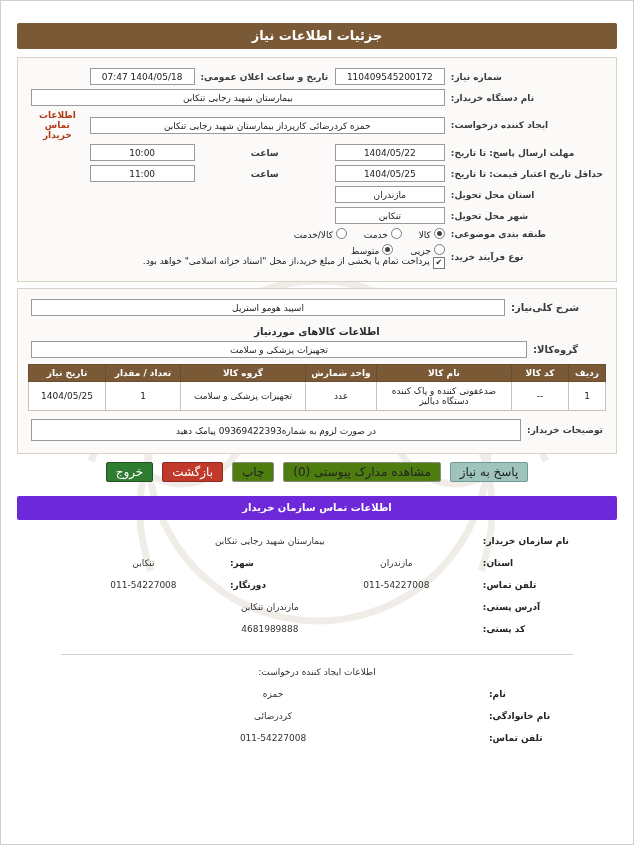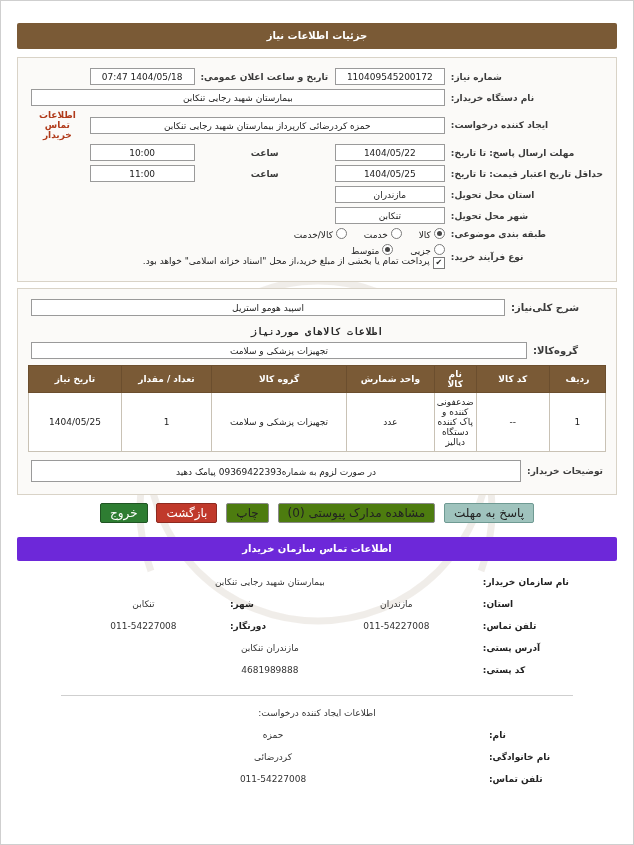--- a/index.html
+++ b/index.html
@@ -27,21 +27,21 @@
   .content{position:relative;z-index:2;}
 
   
   .titlebar{
     margin:22px 16px 0 16px;
     background:#7a5a36;
     color:#fff;
     height:26px;
     line-height:26px;
     text-align:center;
-    font-size:10px;
+    font-size:13px;
     font-weight:bold;
     border-radius:2px;
   }
   .panel{
     margin:8px 16px 0 16px;
     border:1px solid #d9d3c7;
     background:#fbfaf8;
     padding:8px 10px 10px 10px;
   }
   table.form{width:100%;border-collapse:collapse;}
@@ -76,21 +76,21 @@
     vertical-align:-1px;margin-left:3px;text-align:center;line-height:9px;font-size:8px;color:#222;}
   .opt{margin-left:14px;display:inline-block;}
   .note{font-size:9px;color:#222;}
 
   .sec-title{font-weight:bold;font-size:10px;color:#2b2b2b;}
 
   
   table.grid{width:100%;border-collapse:collapse;margin-top:4px;font-size:9px;}
   table.grid th{
     background:#7a5a36;color:#fff;border:1px solid #6b4e2e;
-    padding:3px 12px;font-weight:bold;text-align:center;font-size:9px;
+    padding:3px 2px;font-weight:bold;text-align:center;font-size:9px;
   }
   table.grid td{
     border:1px solid #c9c2b5;padding:4px 2px;text-align:center;background:#fff;
   }
   
   .btns{margin:8px 16px 0 16px;text-align:center;}
   .btn{
     display:inline-block;border:1px solid #8a8a8a;
     padding:2px 9px;font-size:12px;margin:0 3px;
     background:#e9e9e9;color:#222;border-radius:2px;cursor:pointer;
@@ -221,21 +221,21 @@
         <tbody>
             <tr>
           <td class="lbl" style="font-size:10px">شرح کلی‌نیاز:</td>
           <td>
                 <div class="fld wide">اسپید هومو استریل</div>
               </td>
         </tr>
       </tbody>
         </table>
 
-      <div style="text-align:center;margin:8px 0 2px 0;font-family:Liberation Mono, monospace;">
+      <div style="text-align:center;margin:8px 0 2px 0;">
         <span class="sec-title">اطلاعات کالاهای موردنیاز</span>
       </div>
 
       <table class="form">
         <tbody>
             <tr>
           <td class="lbl" style="font-size:10px;width:70px">گروه‌کالا:</td>
           <td>
                 <div class="fld wide">تجهیزات پزشکی و سلامت</div>
               </td>
@@ -274,21 +274,21 @@
           <td class="lbl" style="width:70px">توضیحات خریدار:</td>
           <td>
                 <div class="fld wide" style="height:22px;line-height:22px">در صورت لزوم به شماره09369422393 پیامک دهید</div>
               </td>
         </tr>
       </tbody>
         </table>
     </div>
 
     <div class="btns">
-      <span class="btn teal">پاسخ به مهلت</span>
+      <span class="btn teal">پاسخ به نیاز</span>
       <span class="btn gray">مشاهده مدارک پیوستی (0)</span>
       <span class="btn gray">چاپ</span>
       <span class="btn red">بازگشت</span>
       <span class="btn green">خروج</span>
     </div>
 
     <div class="subbar">اطلاعات تماس سازمان خریدار</div>
 
     <div class="contact">
       <table class="kv">

